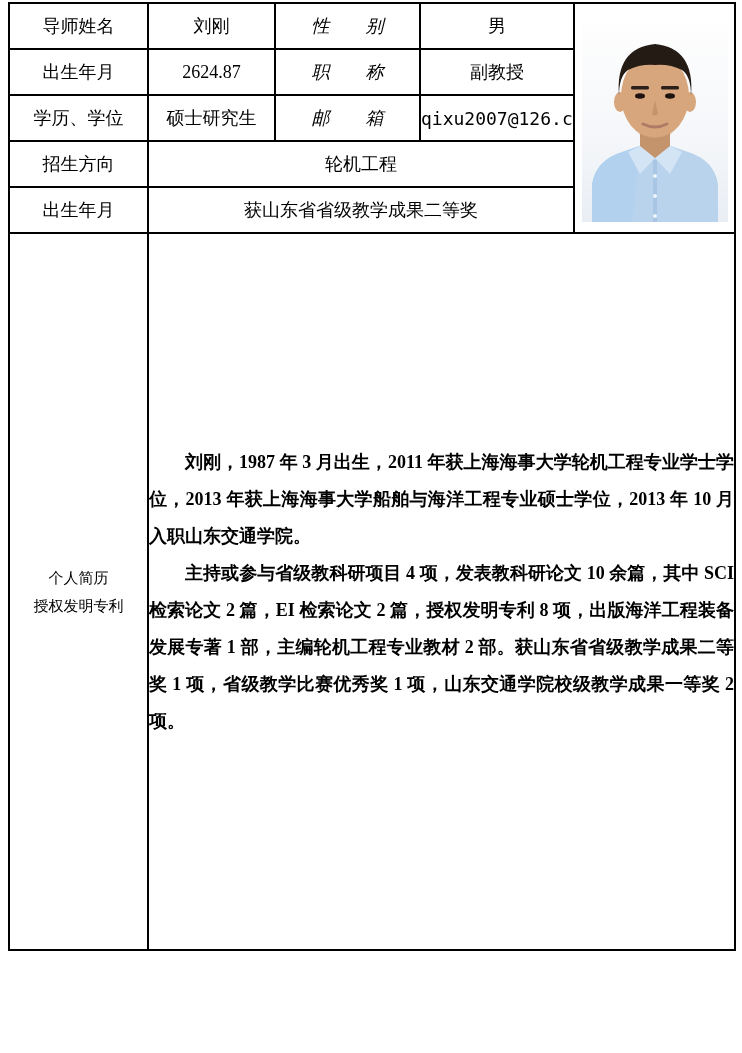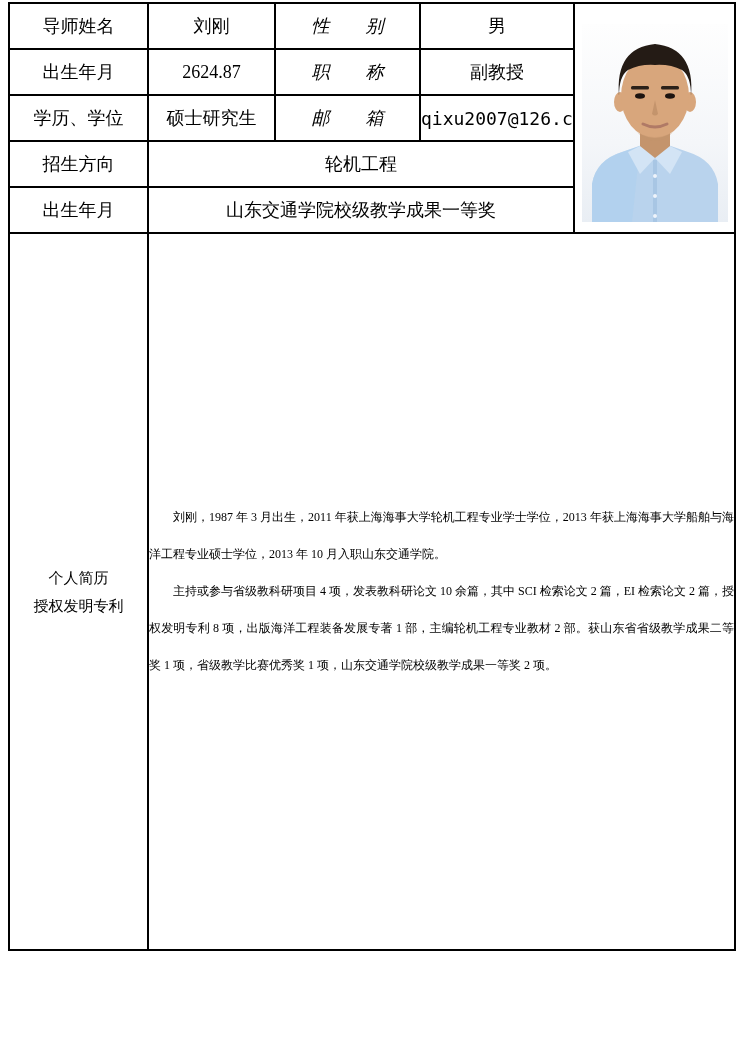--- a/index.html
+++ b/index.html
@@ -57,25 +57,26 @@
     line-height: 0;
   }
   th.profile-label-cell { vertical-align: middle; }
   .label-line { line-height: 28px; font-size: 15px; }
   td.profile-content-cell {
     vertical-align: top;
     text-align: left;
     padding: 27px 3px 0 4px;
   }
   .bio-paragraph {
-    font-size: 12px;
+    font-size: 18px;
     line-height: 37px;
     text-align: justify;
     text-indent: 2em;
     word-break: break-all;
+    font-weight: bold;
   }
 </style>
 </head>
 <body>
 
 <div class="page">
 
 
   <table class="profile-table">
     <colgroup>
@@ -155,21 +156,21 @@
       <td class="email-cell">qixu2007@126.com</td>
     </tr>
 
     <tr class="r-small">
       <th>招生方向</th>
       <td colspan="3">轮机工程</td>
     </tr>
 
     <tr class="r-small">
       <th>出生年月</th>
-      <td colspan="3">山东交通学院校级教学成果一等奖</td>
+      <td colspan="3">获山东省省级教学成果二等奖</td>
     </tr>
 
     <tr class="r-big">
       <th class="profile-label-cell">
         <div class="label-line">个人简历</div>
         <div class="label-line">授权发明专利</div>
       </th>
       <td colspan="4" class="profile-content-cell">
         <p class="bio-paragraph">刘刚，1987 年 3 月出生，2011 年获上海海事大学轮机工程专业学士学位，2013 年获上海海事大学船舶与海洋工程专业硕士学位，2013 年 10 月入职山东交通学院。</p>
         <p class="bio-paragraph">主持或参与省级教科研项目 4 项，发表教科研论文 10 余篇，其中 SCI 检索论文 2 篇，EI 检索论文 2 篇，授权发明专利 8 项，出版海洋工程装备发展专著 1 部，主编轮机工程专业教材 2 部。获山东省省级教学成果二等奖 1 项，省级教学比赛优秀奖 1 项，山东交通学院校级教学成果一等奖 2 项。</p>

